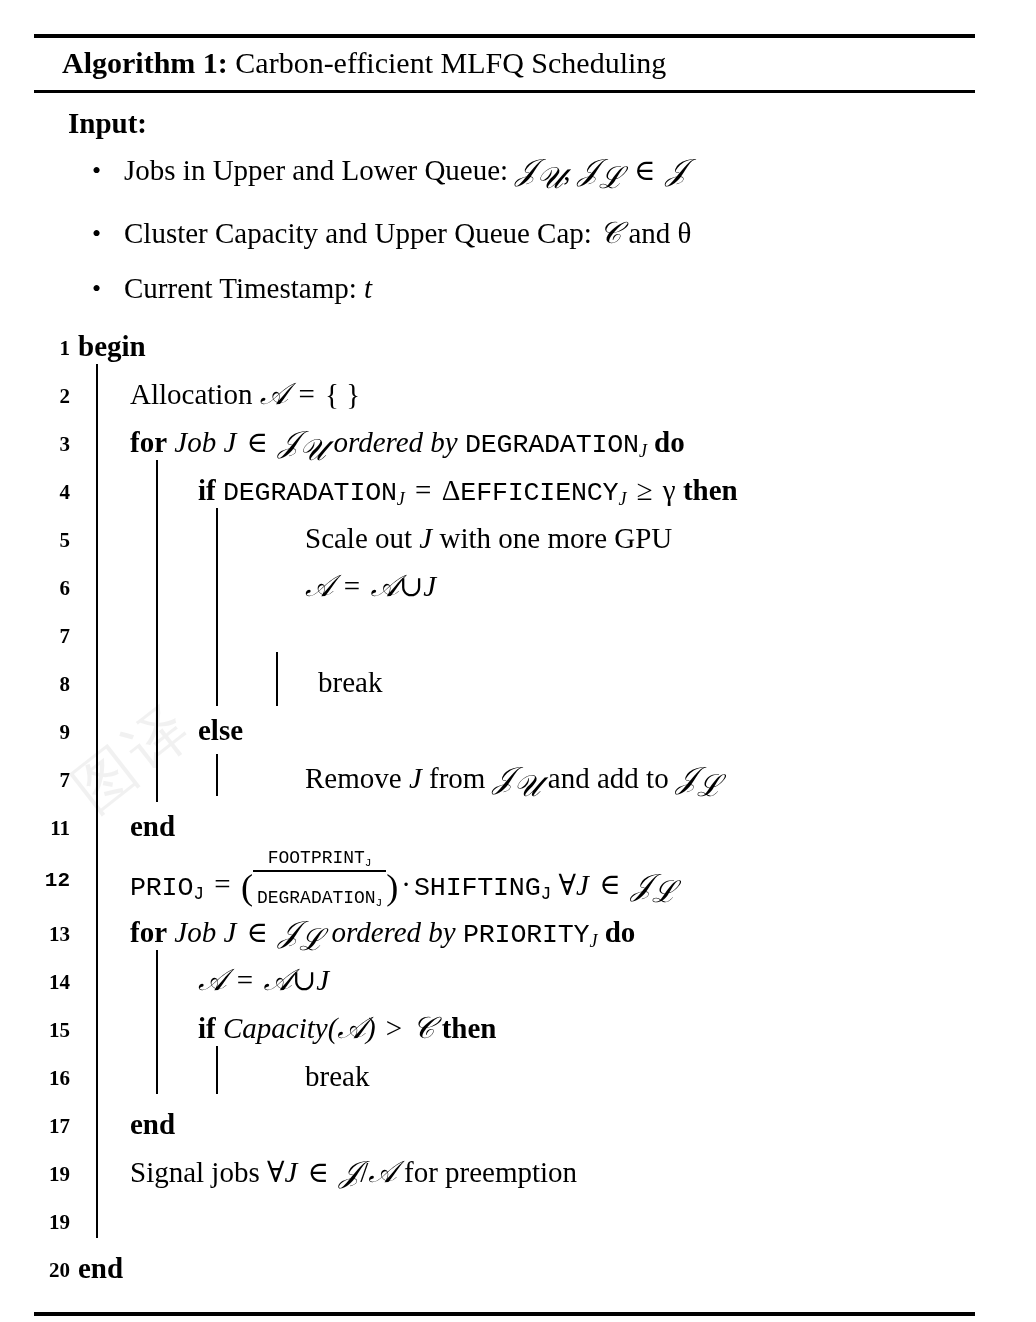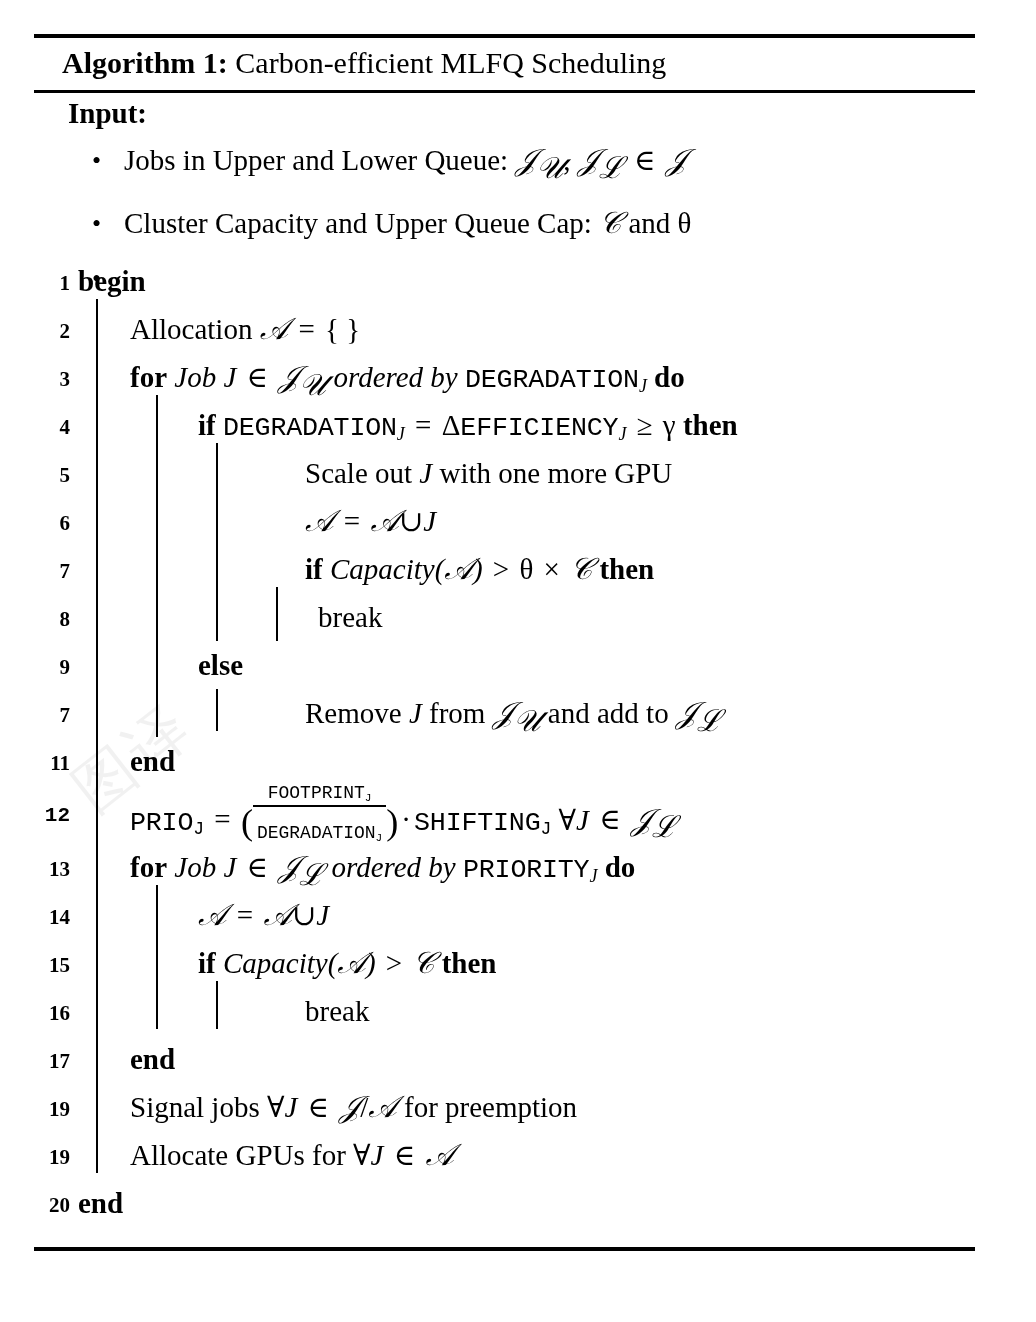--- a/index.html
+++ b/index.html
@@ -49,21 +49,21 @@
   }
   .caption .cap-label {
     font-weight: bold;
   }
   .caption .cap-title {
     font-weight: normal;
   }
 
   
   .input-block {
-    padding-top: 0;
+    padding-top: 10px;
   }
   .input-heading {
     font-weight: bold;
     font-size: 29px;
     line-height: 40px;
     padding-left: 34px;
   }
   .input-list {
     list-style: none;
     margin: 0;
@@ -227,20 +227,23 @@
         <span>
           Cluster Capacity and Upper Queue Cap:
           <span class="cal">𝒞</span>
           and
           <span>θ</span>
         </span>
       </li>
 
       <li>
         <span class="bullet">•</span>
+        <span>
+          Current Timestamp: <span class="it">t</span>
+        </span>
       </li>
 
     </ul>
   </div>
 
   <div class="body-lines">
 
     <div class="ln">
       <span class="num">1</span>
       <span class="txt d0">
@@ -311,29 +314,20 @@
         <span class="op">=</span>
         <span class="cal">𝒜</span><span>∪</span><span class="it">J</span>
       </span>
     </div>
 
     <div class="ln">
       <span class="guide g1" style="top:0;height:48px;"></span>
       <span class="guide g2" style="top:0;height:48px;"></span>
       <span class="guide g3" style="top:0;height:48px;"></span>
       <span class="num">7</span>
-      <span class="txt d3">
-        <span class="kw">if</span>
-        <span class="it">Capacity</span><span class="it">(</span><span class="cal">𝒜</span><span class="it">)</span>
-        <span class="op">&gt;</span>
-        <span>θ</span>
-        <span class="op">×</span>
-        <span class="cal">𝒞</span>
-        <span class="kw">then</span>
-      </span>
     </div>
 
     <div class="ln">
       <span class="guide g1" style="top:0;height:48px;"></span>
       <span class="guide g2" style="top:0;height:48px;"></span>
       <span class="guide g3" style="top:0;height:48px;"></span>
       <span class="guide g4" style="top:-6px;height:54px;"></span>
       <span class="num">8</span>
       <span class="txt d4">
         <span>break</span>
@@ -450,26 +444,20 @@
         <span>∀</span><span class="it">J</span>
         <span class="op">∈</span>
         <span class="cal">𝒥</span><span>/</span><span class="cal">𝒜</span>
         <span>for preemption</span>
       </span>
     </div>
 
     <div class="ln">
       <span class="guide g1" style="top:0;height:42px;"></span>
       <span class="num">19</span>
-      <span class="txt d1">
-        <span>Allocate GPUs for</span>
-        <span>∀</span><span class="it">J</span>
-        <span class="op">∈</span>
-        <span class="cal">𝒜</span>
-      </span>
     </div>
 
     <div class="ln">
       <span class="num">20</span>
       <span class="txt d0">
         <span class="kw">end</span>
       </span>
     </div>
 
   </div>

